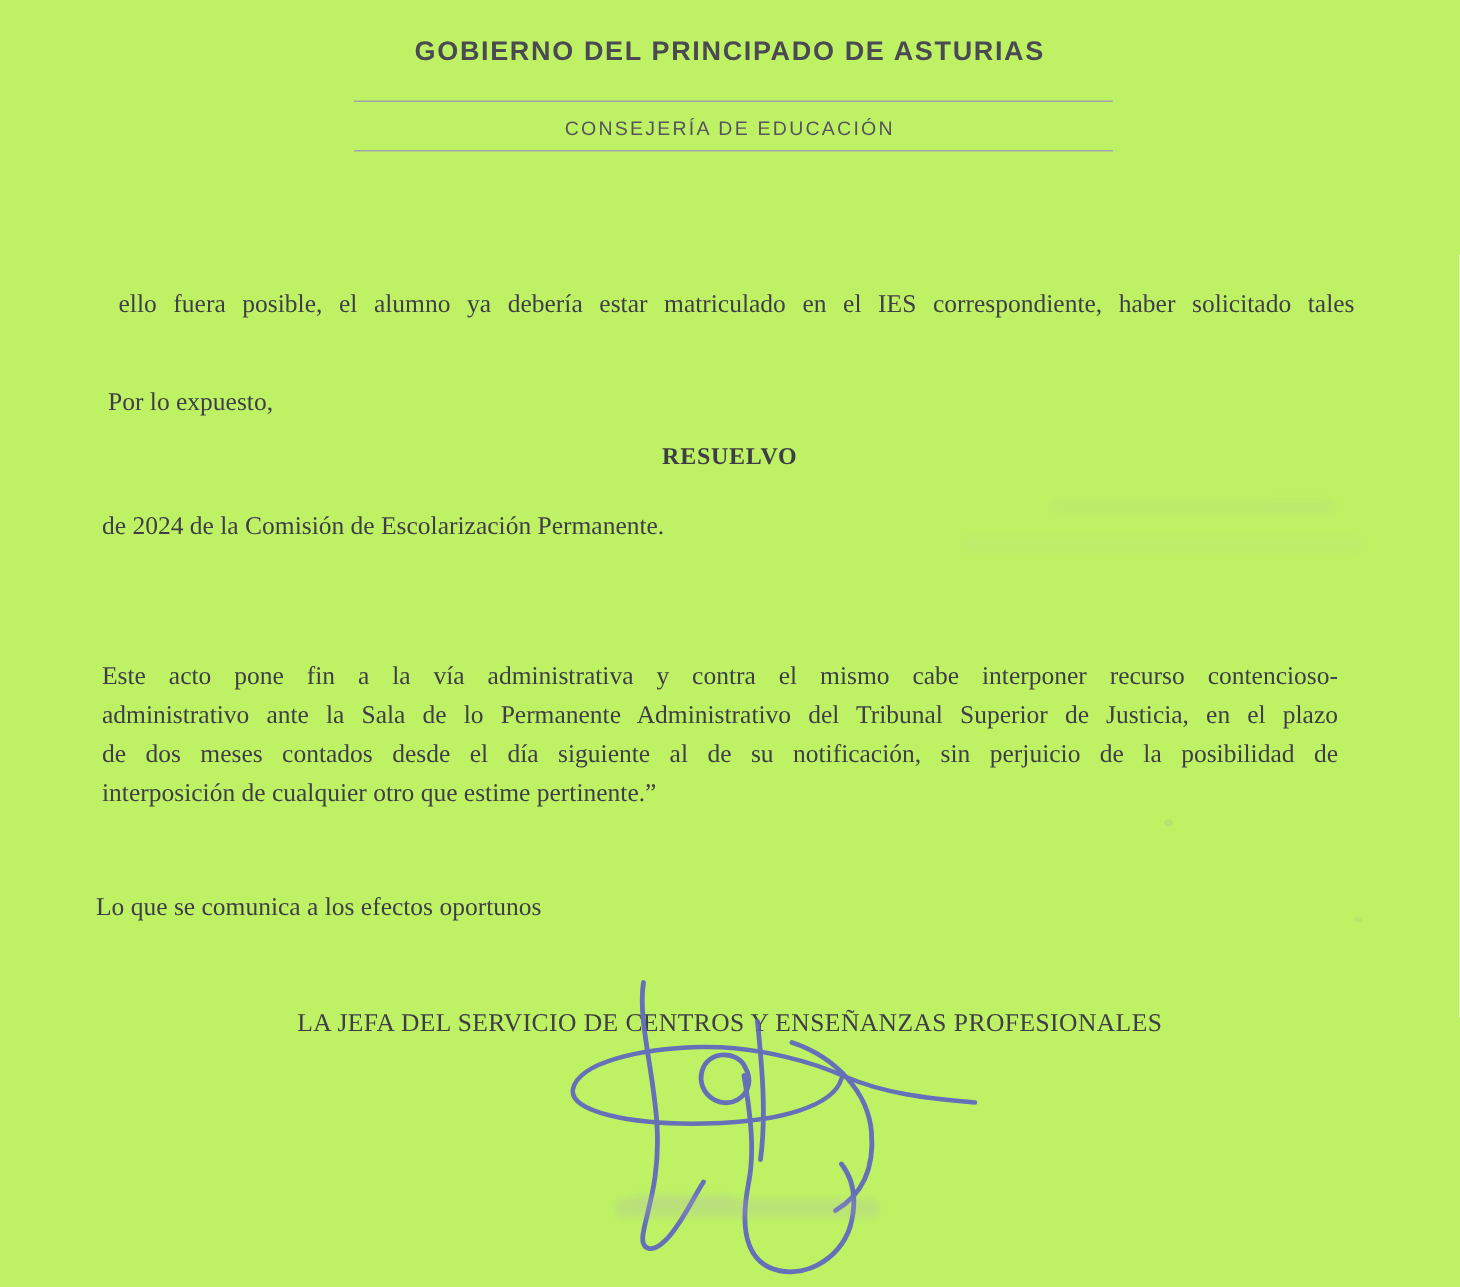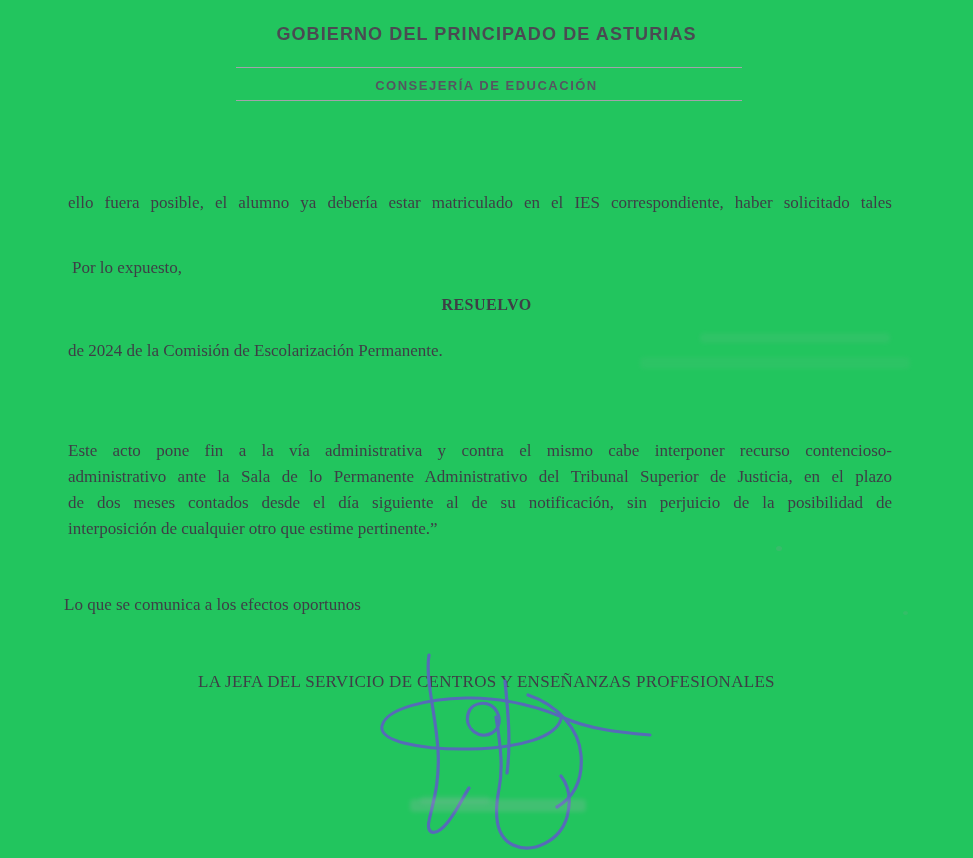--- a/index.html
+++ b/index.html
@@ -1,18 +1,18 @@
 <!DOCTYPE html>
 <html><head>
 <meta charset="utf-8">
 <style>
   html,body { margin:0; padding:0; background:#ffffff; }
   .page {
     position:relative; width:973px; height:858px;
-    background:#22c55e; overflow:hidden;
+    background:#bef264; overflow:hidden;
     font-family:"Liberation Serif", serif;
     color:#3e3e46;
   }
 
   
   .header-gov {
     position:absolute; top:24px; left:0; width:100%;
     text-align:center;
     font-family:"Liberation Sans", sans-serif;
     font-size:18px; font-weight:700; letter-spacing:1.1px;
@@ -21,33 +21,33 @@
   .rule {
     position:absolute; left:236px; width:506px; height:1px;
     background:#a3a3ab;
   }
   .rule-top { top:67px; }
   .rule-bottom { top:100px; }
   .header-dept {
     position:absolute; top:78px; left:0; width:100%;
     text-align:center;
     font-family:"Liberation Sans", sans-serif;
-    font-size:13px; font-weight:700; letter-spacing:1.5px;
+    font-size:13px; font-weight:400; letter-spacing:1.5px;
     color:#555560;
   }
 
   
   .textblock {
     position:absolute; left:68px; width:824px;
     font-size:17px; line-height:26px;
   }
   .jline { text-align:justify; text-align-last:justify; }
   .jline.last { text-align-last:left; }
 
-  #intro   { top:190px; }
+  #intro   { top:190px;margin-left:11px; }
   #por-lo  { top:255px; left:72px; width:auto; }
   #resuelvo {
     position:absolute; top:296px; left:0; width:100%;
     text-align:center; font-weight:700; font-size:16px;
     letter-spacing:0.5px;
   }
   #resolution { top:338px; }
   .res-line1 { display:flex; }
   .res-gap   { flex:1; min-width:120px; }
   #appeal  { top:438px; }

